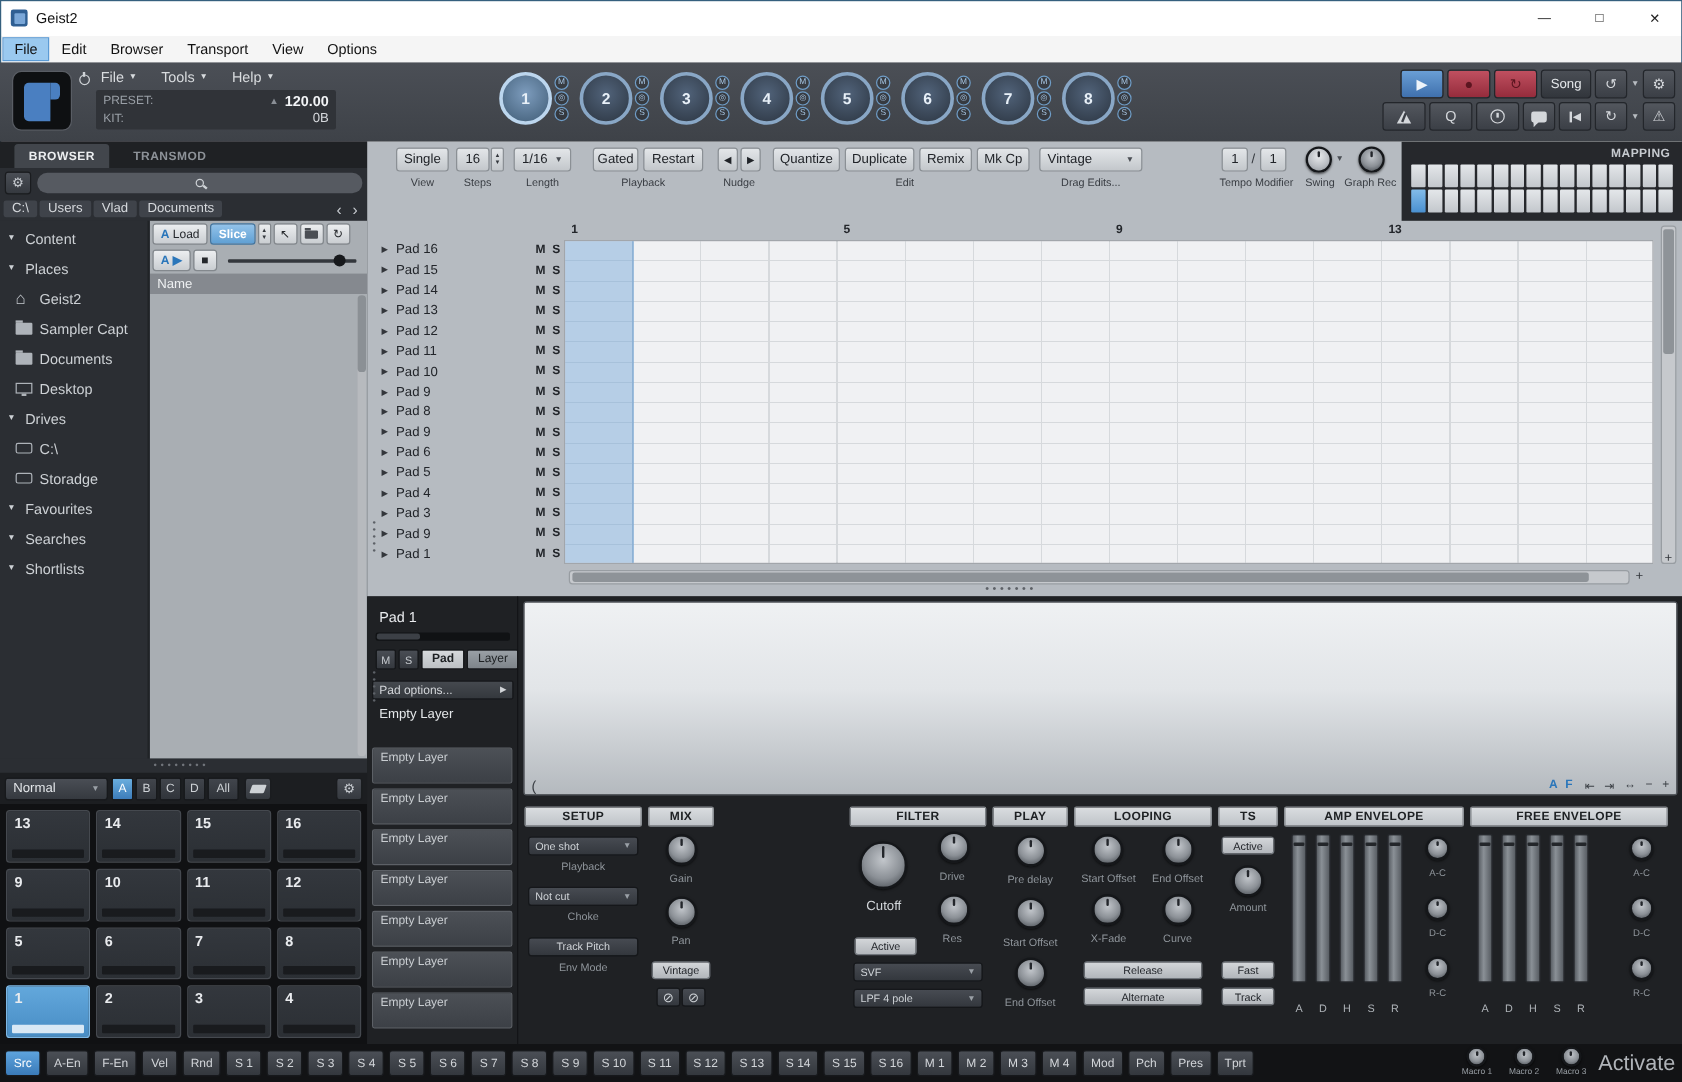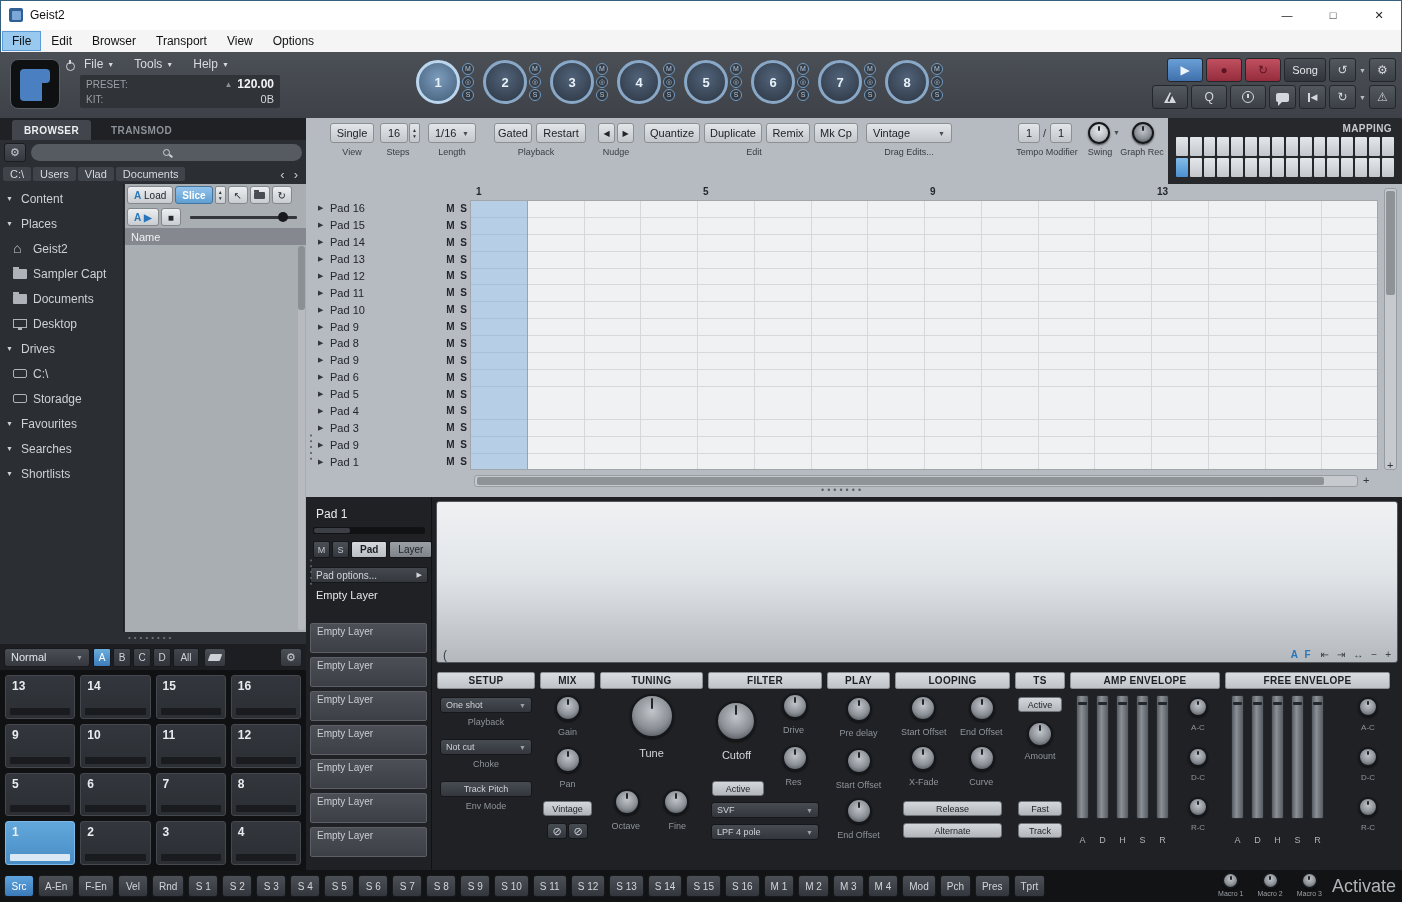--- a/index.html
+++ b/index.html
@@ -840,31 +840,20 @@
           <span class="knob k26 cen" style="top:6px"></span>
           <span class="sl" style="top:38px">Gain</span>
           <span class="knob k26 cen" style="top:58px"></span>
           <span class="sl" style="top:90px">Pan</span>
           <span class="lbtn" style="top:112px;left:3px;right:3px">Vintage</span>
           <span class="dbtn half" style="top:134px">⊘</span>
           <span class="dbtn half r" style="top:134px">⊘</span>
         </div>
       </div>
 
-      <div class="sec" style="left:168px;width:103px">
-        <div class="sec-h">TUNING</div>
-        <div class="sec-body">
-          <span class="knob k44 cen" style="top:5px"></span>
-          <span class="sl big" style="top:58px">Tune</span>
-          <span class="knob k26" style="left:14px;top:100px"></span>
-          <span class="sl half-l" style="top:132px">Octave</span>
-          <span class="knob k26" style="right:14px;top:100px"></span>
-          <span class="sl half-r" style="top:132px">Fine</span>
-        </div>
-      </div>
 
       <div class="sec" style="left:276px;width:114px">
         <div class="sec-h">FILTER</div>
         <div class="sec-body">
           <span class="knob k40" style="left:8px;top:12px"></span>
           <span class="sl big half-l" style="top:60px">Cutoff</span>
           <span class="knob k26" style="right:14px;top:4px"></span>
           <span class="sl half-r" style="top:36px">Drive</span>
           <span class="knob k26" style="right:14px;top:56px"></span>
           <span class="sl half-r" style="top:88px">Res</span>

